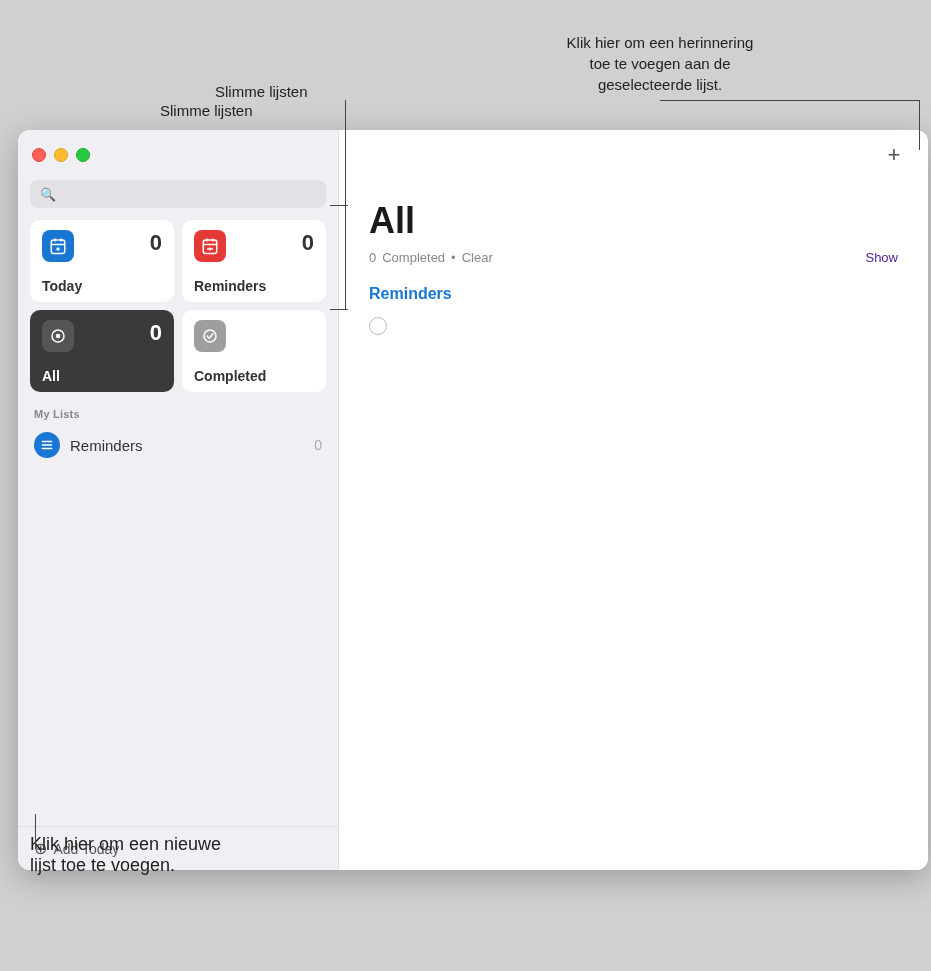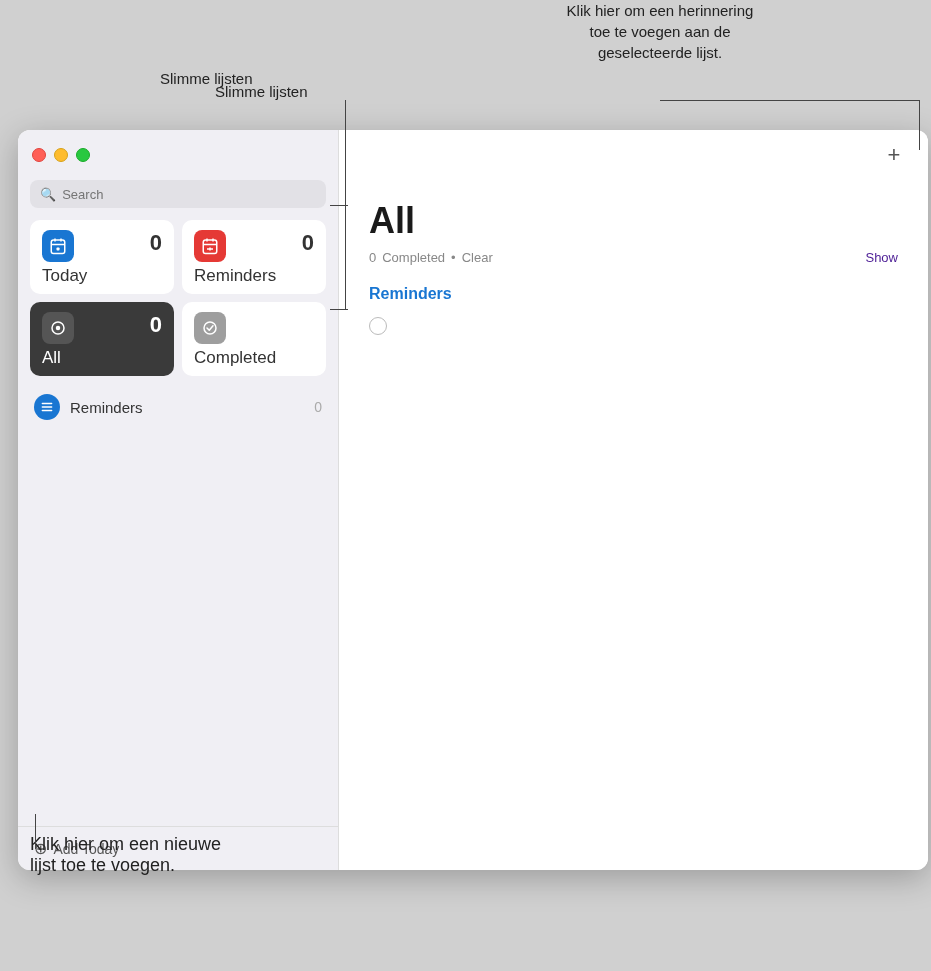--- a/index.html
+++ b/index.html
@@ -13,20 +13,21 @@
     }
 
     
     .annotation-label {
       position: absolute;
       font-size: 15px;
       color: #222;
       line-height: 1.4;
       text-align: center;
       pointer-events: none;
+      margin-top: 32px;
     }
 
     
     .window {
       position: absolute;
       top: 130px;
       left: 18px;
       width: 910px;
       height: 740px;
       background: #fff;
@@ -136,24 +137,24 @@
       font-size: 22px;
       font-weight: 600;
       color: #333;
     }
 
     .smart-list-item.active .smart-list-count {
       color: #fff;
     }
 
     .smart-list-name {
-      font-size: 17px;
-      font-weight: 400;
+      font-size: 14px;
+      font-weight: 700;
       color: #333;
-      margin-top: 2px;
+      margin-top: 14px;
     }
 
     
     .icon-today { background: #1976d2; color: white; }
     .icon-scheduled { background: #e53935; color: white; }
 
     
     .section-label {
       font-size: 11px;
       font-weight: 700;
@@ -319,21 +320,20 @@
   <div class="sidebar">
 
     <div class="titlebar">
       <span class="traffic-light traffic-close"></span>
       <span class="traffic-light traffic-minimize"></span>
       <span class="traffic-light traffic-maximize"></span>
     </div>
 
     <div class="search-bar">
       <span class="search-icon-char">🔍</span>
-      <input type="text" placeholder="Search" style="">
     </div>
 
     <div class="smart-lists-grid">
 
       <div class="smart-list-item">
         <div class="smart-list-icon-row">
           <div class="smart-list-icon icon-today">
             <svg width="18" height="18" viewBox="0 0 24 24" fill="white">
               <rect x="3" y="4" width="18" height="18" rx="3" fill="none" stroke="white" stroke-width="2"></rect>
               <line x1="16" y1="2" x2="16" y2="6" stroke="white" stroke-width="2"></line>
@@ -385,20 +385,21 @@
               <polyline points="8,12 11,15 16,9" fill="none" stroke="white" stroke-width="2" stroke-linecap="round" stroke-linejoin="round"></polyline>
             </svg>
           </div>
           <span class="smart-list-count"></span>
         </div>
         <div class="smart-list-name">Completed</div>
       </div>
 
     </div>
 
+    <div class="section-label">My Lists</div>
 
     <div class="list-item">
       <div class="list-item-icon">
         <svg width="14" height="14" viewBox="0 0 24 24" fill="white">
           <line x1="4" y1="6" x2="20" y2="6" stroke="white" stroke-width="2.5" stroke-linecap="round"></line>
           <line x1="4" y1="12" x2="20" y2="12" stroke="white" stroke-width="2.5" stroke-linecap="round"></line>
           <line x1="4" y1="18" x2="20" y2="18" stroke="white" stroke-width="2.5" stroke-linecap="round"></line>
         </svg>
       </div>
       <span class="list-item-name">Reminders</span>

